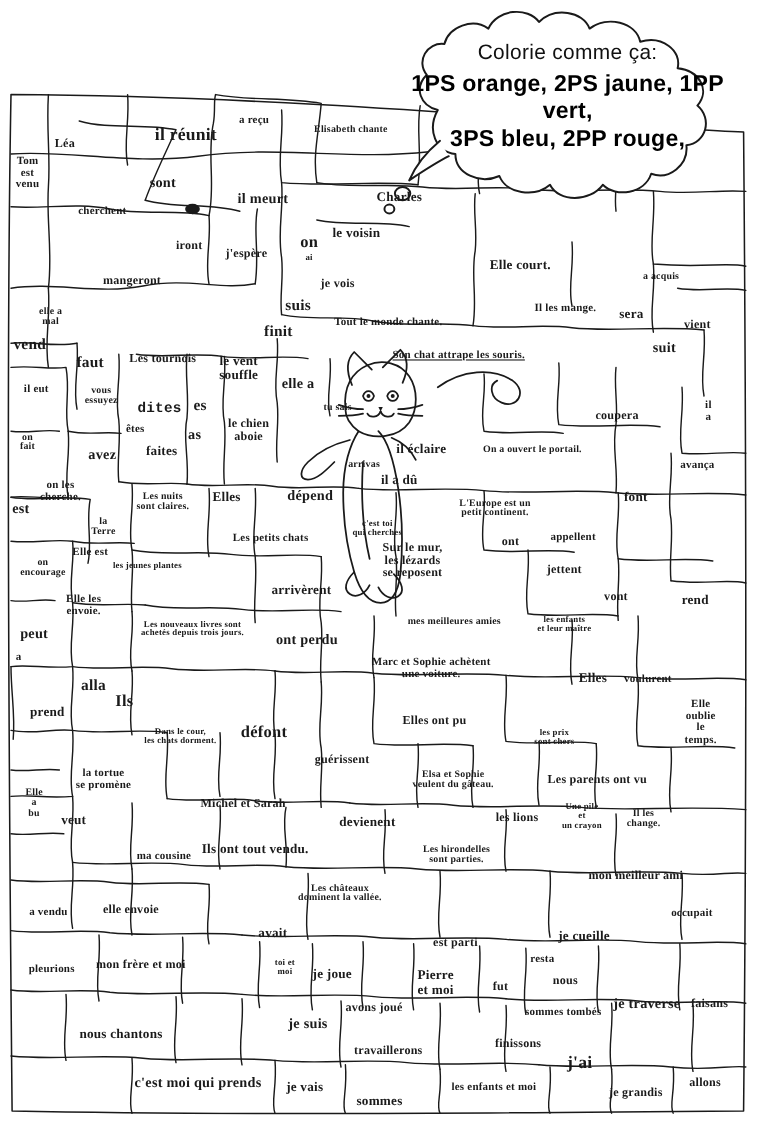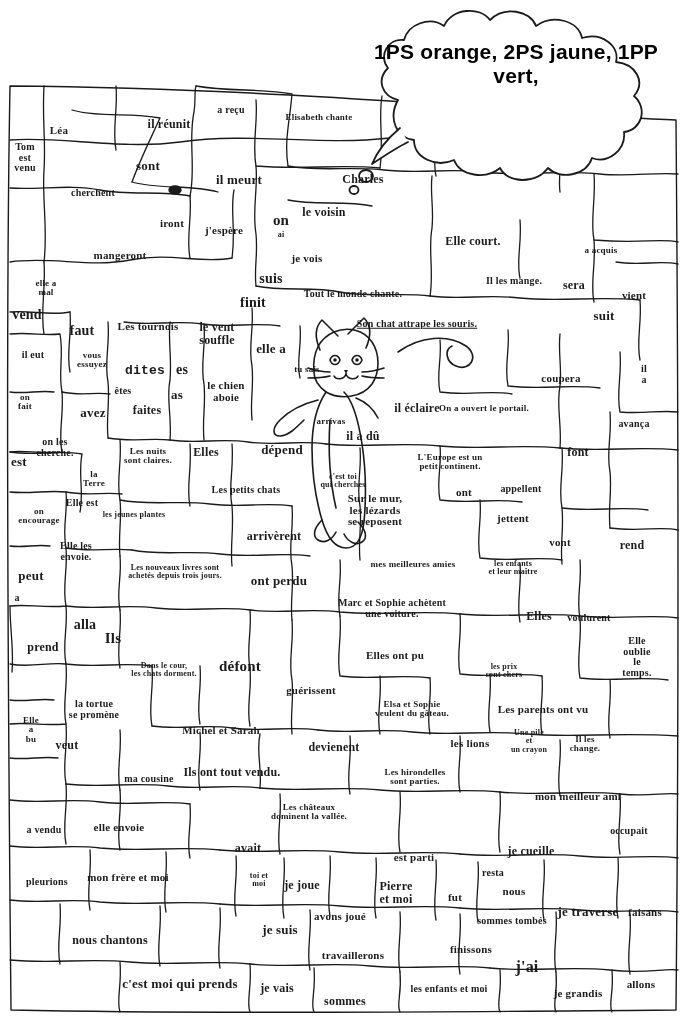--- a/index.html
+++ b/index.html
@@ -288,27 +288,29 @@
         C486 180, 460 176, 454 160
         C436 168, 414 158, 414 140
         C396 138, 388 118, 398 100 Z"></path>
       <path d="M400 128 C388 138, 378 150, 372 164 C384 156, 396 148, 408 142" fill="#ffffff"></path>
       <ellipse cx="366" cy="176" rx="7" ry="6" fill="#ffffff"></ellipse>
       <ellipse cx="354" cy="190" rx="4.5" ry="4" fill="#ffffff"></ellipse>
     </g>
   </svg>
 
   <div id="legend-text">
+    <div id="legend-title" class="legend-line" data-bind="document.legend.title">Colorie comme ça:</div>
     <div class="legend-row" data-bind="document.legend.line1">1PS orange, 2PS jaune, 1PP vert,</div>
+    <div class="legend-row" data-bind="document.legend.line2">3PS bleu, 2PP rouge,</div>
   </div>
 
   <div class="layer" id="words">
       <div class="word" data-bind="document.regions.0.text" style="left: 231px; top: 110px; font-size: 10px;">a reçu</div>
       <div class="word" data-bind="document.regions.1.text" style="left: 319px; top: 118px; font-size: 9px;">Elisabeth chante</div>
-      <div class="word" data-bind="document.regions.2.text" style="left: 169px; top: 124px; font-size: 12px;">il réunit</div>
+      <div class="word" data-bind="document.regions.2.text" style="left: 169px; top: 124px; font-size: 16px;">il réunit</div>
       <div class="word" data-bind="document.regions.3.text" style="left: 59px; top: 131px; font-size: 11px;">Léa</div>
       <div class="word" data-bind="document.regions.4.text" style="left: 25px; top: 158px; font-size: 10px;">Tom
 est
 venu</div>
       <div class="word" data-bind="document.regions.5.text" style="left: 148px; top: 166px; font-size: 13px;">sont</div>
       <div class="word" data-bind="document.regions.6.text" style="left: 93px; top: 193px; font-size: 10px;">cherchent</div>
       <div class="word" data-bind="document.regions.7.text" style="left: 239px; top: 180px; font-size: 13px;">il meurt</div>
       <div class="word" data-bind="document.regions.8.text" style="left: 363px; top: 179px; font-size: 12px;">Charles</div>
       <div class="word" data-bind="document.regions.9.text" style="left: 172px; top: 224px; font-size: 11px;">iront</div>
       <div class="word" data-bind="document.regions.10.text" style="left: 224px; top: 231px; font-size: 11px;">j'espère</div>
@@ -345,21 +347,21 @@
       <div class="word" data-bind="document.regions.37.text" style="left: 561px; top: 379px; font-size: 11px;">coupera</div>
       <div class="word" data-bind="document.regions.38.text" style="left: 307px; top: 370px; font-size: 9px;">tu sais</div>
       <div class="word" data-bind="document.regions.39.text" style="left: 226px; top: 392px; font-size: 11px;">le chien
 aboie</div>
       <div class="word" data-bind="document.regions.40.text" style="left: 123px; top: 391px; font-size: 10px;">êtes</div>
       <div class="word" data-bind="document.regions.41.text" style="left: 177px; top: 395px; font-size: 13px;">as</div>
       <div class="word" data-bind="document.regions.42.text" style="left: 93px; top: 413px; font-size: 13px;">avez</div>
       <div class="word" data-bind="document.regions.43.text" style="left: 147px; top: 410px; font-size: 12px;">faites</div>
       <div class="word" data-bind="document.regions.44.text" style="left: 25px; top: 402px; font-size: 9px;">on
 fait</div>
-      <div class="word" data-bind="document.regions.45.text" style="left: 383px; top: 408px; font-size: 12px; margin-left: 34px;">il éclaire</div>
+      <div class="word" data-bind="document.regions.45.text" style="left: 383px; top: 408px; font-size: 12px;">il éclaire</div>
       <div class="word" data-bind="document.regions.46.text" style="left: 484px; top: 409px; font-size: 9px;">On a ouvert le portail.</div>
       <div class="word" data-bind="document.regions.47.text" style="left: 634px; top: 424px; font-size: 10px;">avança</div>
       <div class="word" data-bind="document.regions.48.text" style="left: 331px; top: 422px; font-size: 9px;">arrivas</div>
       <div class="word" data-bind="document.regions.49.text" style="left: 363px; top: 436px; font-size: 12px;">il a dû</div>
       <div class="word" data-bind="document.regions.50.text" style="left: 55px; top: 447px; font-size: 10px;">on les
 cherche.</div>
       <div class="word" data-bind="document.regions.51.text" style="left: 148px; top: 456px; font-size: 9px;">Les nuits
 sont claires.</div>
       <div class="word" data-bind="document.regions.52.text" style="left: 206px; top: 452px; font-size: 12px;">Elles</div>
       <div class="word" data-bind="document.regions.53.text" style="left: 282px; top: 450px; font-size: 13px;">dépend</div>

